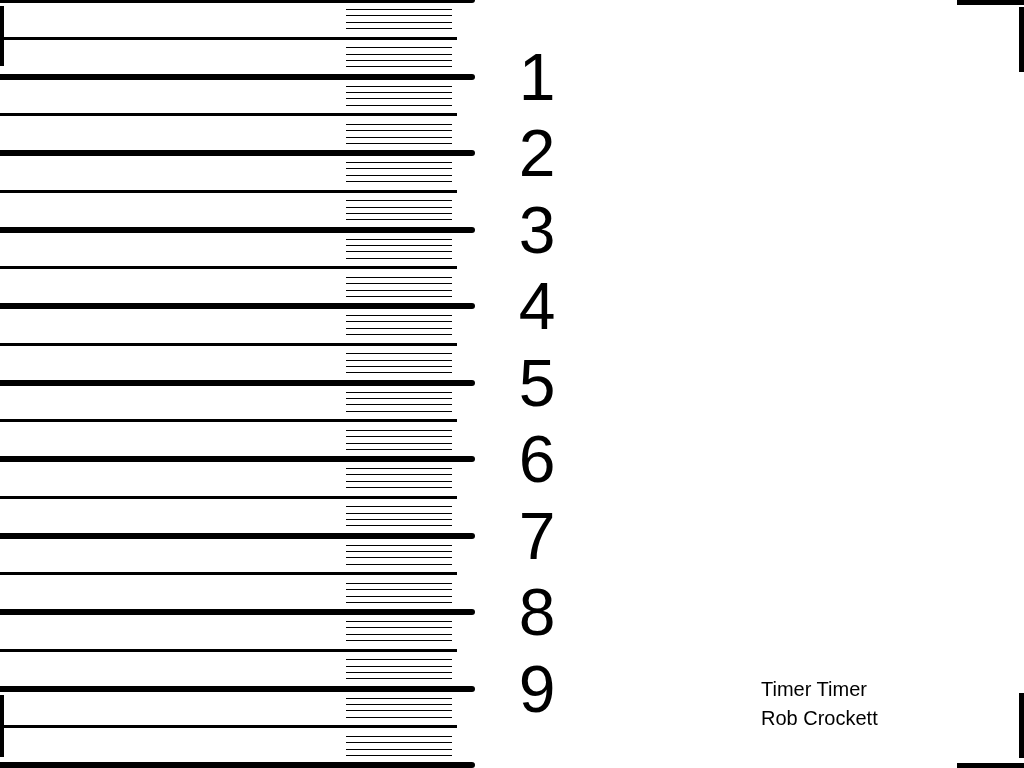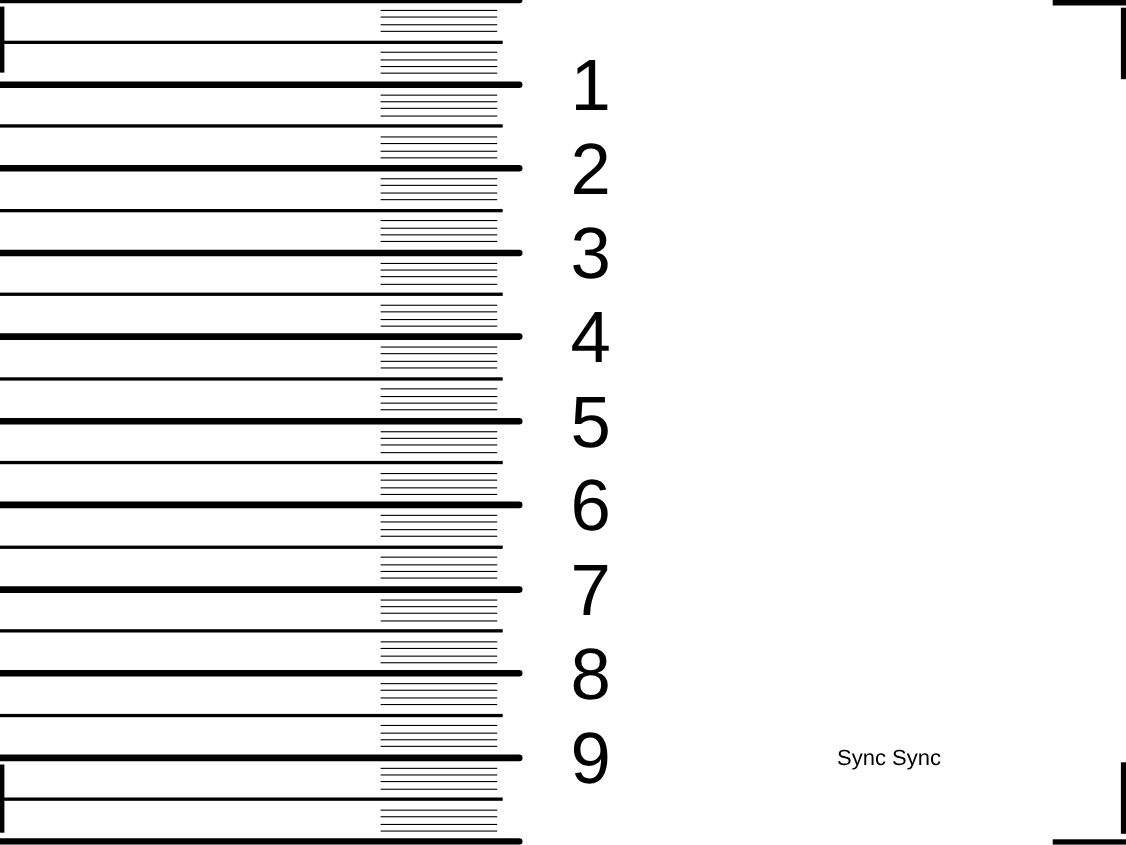--- a/index.html
+++ b/index.html
@@ -170,16 +170,17 @@
     </div>
 
   <div class="regmark reg-tl-v"></div>
   <div class="regmark reg-bl-v"></div>
   <div class="regmark reg-tr-h"></div>
   <div class="regmark reg-tr-v"></div>
   <div class="regmark reg-br-v"></div>
   <div class="regmark reg-br-h"></div>
 
   <div class="credit">
-    <div>Sync Sync</div>
+    <div>Timer Timer</div>
+    <div>Rob Crockett</div>
   </div>
 
 </div>
 
 </body></html>

